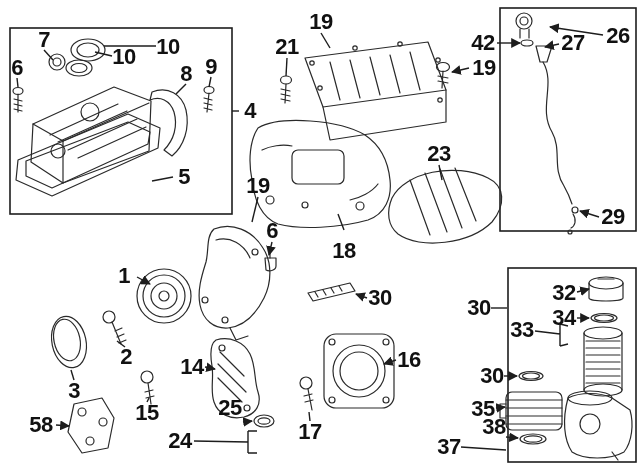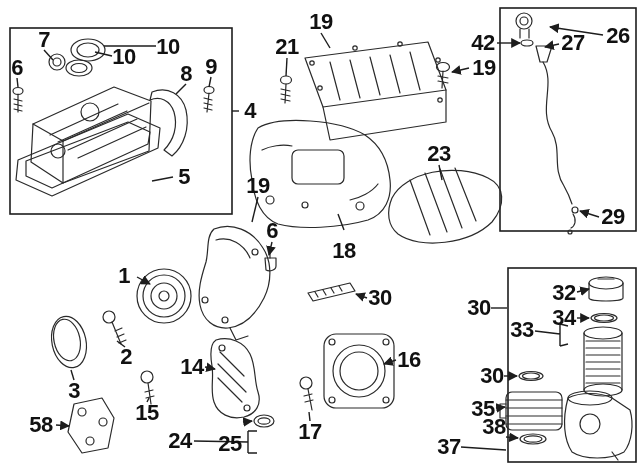--- a/index.html
+++ b/index.html
@@ -274,21 +274,21 @@
   <div class="callout" style="left:147px;top:413px">15</div>
   <div class="callout" style="left:409px;top:360px">16</div>
   <div class="callout" style="left:310px;top:432px">17</div>
   <div class="callout" style="left:344px;top:251px">18</div>
   <div class="callout" style="left:321px;top:22px">19</div>
   <div class="callout" style="left:380px;top:298px">30</div>
   <div class="callout" style="left:287px;top:47px">21</div>
   <div class="callout" style="left:484px;top:68px">19</div>
   <div class="callout" style="left:439px;top:154px">23</div>
   <div class="callout" style="left:180px;top:441px">24</div>
-  <div class="callout" style="left:230px;top:444px">25</div>
+  <div class="callout" style="left:230px;top:408px">25</div>
   <div class="callout" style="left:618px;top:36px">26</div>
   <div class="callout" style="left:573px;top:43px">27</div>
   <div class="callout" style="left:483px;top:43px">42</div>
   <div class="callout" style="left:613px;top:217px">29</div>
   <div class="callout" style="left:479px;top:308px">30</div>
   <div class="callout" style="left:41px;top:425px">58</div>
   <div class="callout" style="left:564px;top:293px">32</div>
   <div class="callout" style="left:522px;top:330px">33</div>
   <div class="callout" style="left:564px;top:318px">34</div>
   <div class="callout" style="left:483px;top:409px">35</div>

